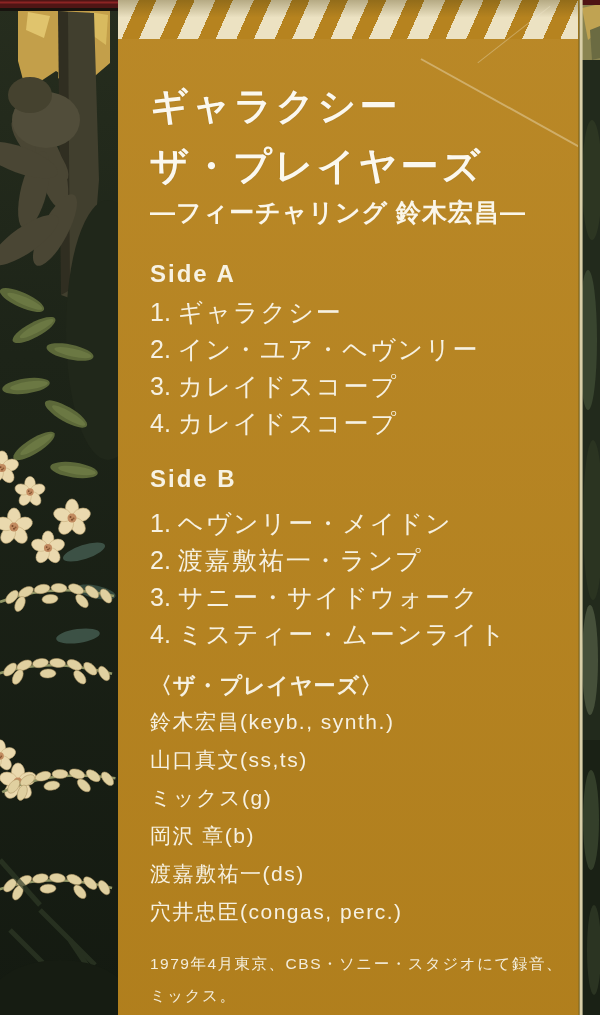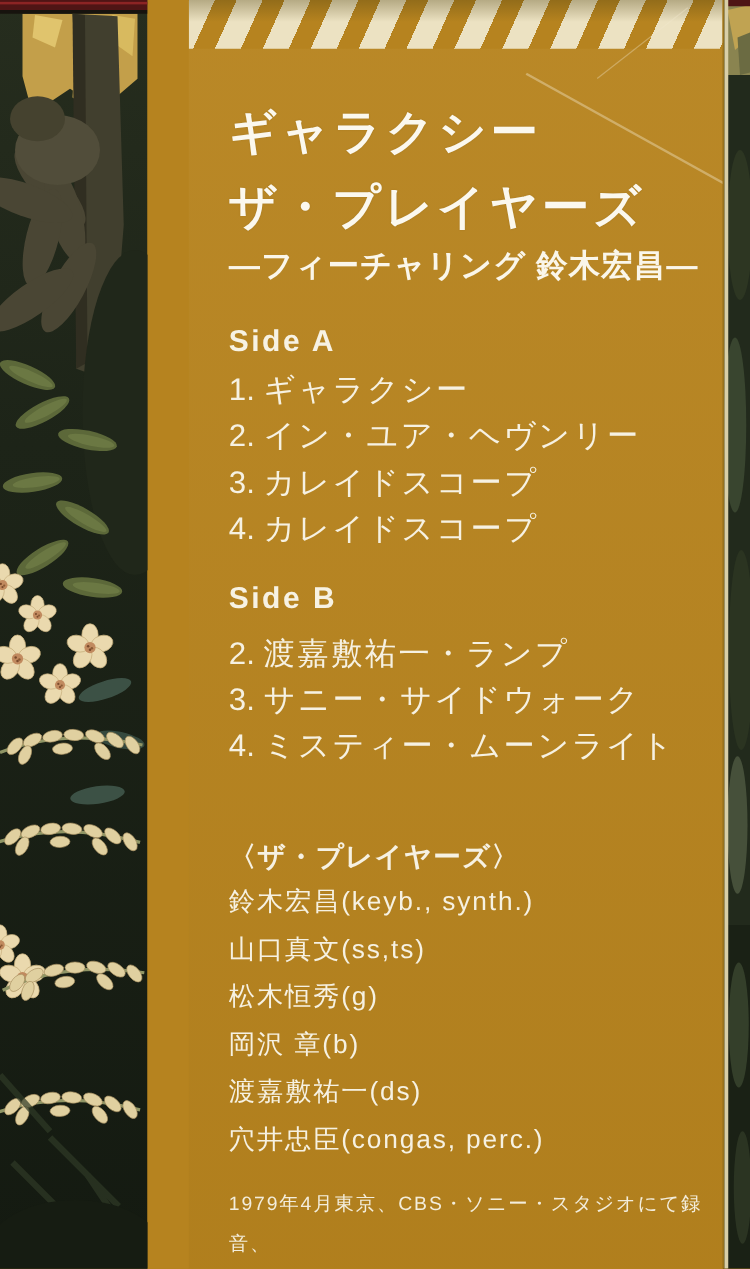--- a/index.html
+++ b/index.html
@@ -7,21 +7,21 @@
   body { font-family:"Liberation Sans","DejaVu Sans",sans-serif; background:#b6831f; }
   .scan { position:relative; width:600px; height:1015px; display:flex; }
 
   .art-left { width:118px; height:1015px; flex:0 0 118px; }
   .art-right { width:22px; height:1015px; flex:0 0 22px; }
   .art-left svg, .art-right svg { display:block; width:100%; height:100%; }
 
   .panel { position:relative; flex:1 1 auto; height:1015px;
            background:#b6831f;
            background-image:linear-gradient(180deg, rgba(255,235,190,0.05), rgba(90,60,0,0.06));
-           overflow:hidden;margin-left:33px; }
+           overflow:hidden; }
 
   .banner { position:absolute; top:0; left:0; right:0; height:39px;
             background:repeating-linear-gradient(114deg, #ece2c2 0 19px, #b6831f 19px 35px); }
   .banner::after { content:''; position:absolute; inset:0;
             background:linear-gradient(180deg, rgba(80,66,16,0.35), rgba(80,66,16,0) 45%); }
 
   .crease1 { position:absolute; top:58px; right:-28px; width:185px; height:2px;
              background:rgba(242,233,205,0.40); transform:rotate(29deg); transform-origin:left center; }
   .crease2 { position:absolute; top:34px; right:18px; width:92px; height:1px;
              background:rgba(242,233,205,0.35); transform:rotate(-38deg); }
@@ -178,35 +178,38 @@
         <span class="no">3.</span><span>カレイドスコープ</span>
       </div>
       <div class="track">
         <span class="no">4.</span><span>カレイドスコープ</span>
       </div>
     </div>
 
     <div class="txt side-head head-b">Side B</div>
     <div class="txt tracks tracks-b">
       <div class="track">
+        <span class="no">1.</span><span>ヘヴンリー・メイドン</span>
+      </div>
+      <div class="track">
         <span class="no">2.</span><span>渡嘉敷祐一・ランプ</span>
       </div>
       <div class="track">
         <span class="no">3.</span><span>サニー・サイドウォーク</span>
       </div>
       <div class="track">
         <span class="no">4.</span><span>ミスティー・ムーンライト</span>
       </div>
     </div>
 
     <div class="txt players-head">〈ザ・プレイヤーズ〉</div>
     <div class="txt members">
       <div>鈴木宏昌(keyb., synth.)</div>
       <div>山口真文(ss,ts)</div>
-      <div>松木恒秀(g)</div>
+      <div>ミックス(g)</div>
       <div>岡沢 章(b)</div>
       <div>渡嘉敷祐一(ds)</div>
       <div>穴井忠臣(congas, perc.)</div>
     </div>
 
     <div class="txt note">1979年4月東京、CBS・ソニー・スタジオにて録音、
 ミックス。</div>
   </div>
 
   <div class="art-right">

